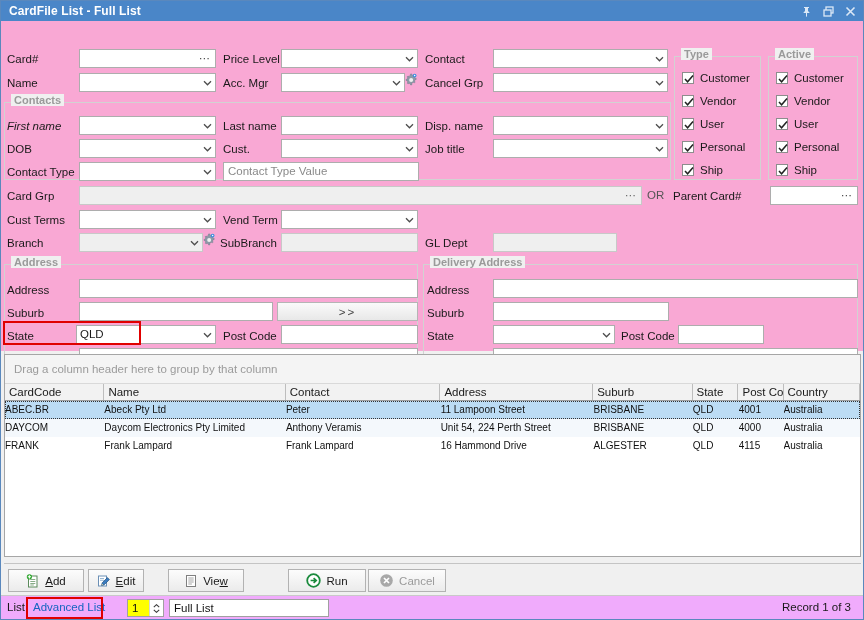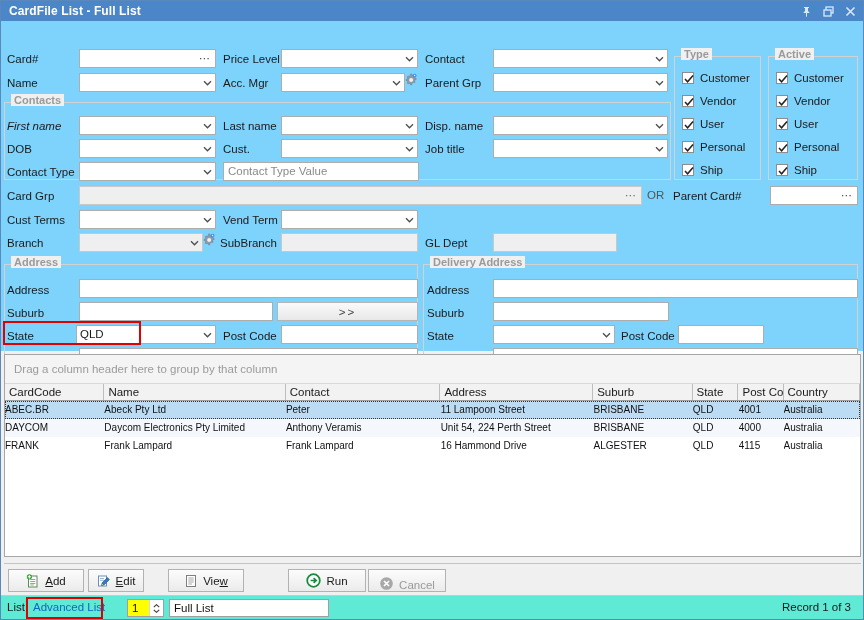--- a/index.html
+++ b/index.html
@@ -17,21 +17,21 @@
   
   .titlebar{height:20px;background:#4a86c8;display:flex;align-items:center;
             padding:0 2px 0 8px;box-sizing:border-box;}
   .titlebar .title{color:#ffffff;font-weight:bold;font-size:12px;letter-spacing:.1px;flex:1;}
   .tb-btns{display:flex;align-items:center;gap:0px;}
   .tb-btn{width:22px;height:18px;display:flex;align-items:center;justify-content:center;
           color:#dbe8f6;cursor:pointer;}
   .tb-btn svg{display:block;}
 
   
-  .form{position:relative;height:330px;background:#7dd3fc;}
+  .form{position:relative;height:330px;background:#f9a8d4;}
 
   .lbl{position:absolute;font-size:11.5px;color:#1a1a1a;line-height:14px;white-space:nowrap;}
 
   
   .ctl{position:absolute;box-sizing:border-box;background:#ffffff;
        border:1px solid #adadad;height:19px;}
   .ctl.disabled{background:#efefef;border-color:#c8c8c8;}
   .ctl .val{position:absolute;left:3px;top:2px;font-size:11.5px;color:#1a1a1a;}
   .ctl .ph{position:absolute;left:4px;top:2px;font-size:11.5px;color:#8a8a8a;}
 
@@ -86,26 +86,26 @@
   .grow.sel{background:#bcdcf4;outline:1px dotted #333;outline-offset:-1px;}
   .grow.alt{background:#f4f8fc;}
 
   
   .btnbar{position:absolute;left:3px;top:562px;width:857px;height:33px;
           border-top:1px solid #c4c4c4;box-sizing:border-box;}
   .tbtn{position:absolute;top:5px;height:23px;box-sizing:border-box;
         background:linear-gradient(#fcfcfc,#ebebeb);border:1px solid #b2b2b2;
         display:flex;align-items:center;justify-content:center;gap:5px;
         font-size:11.5px;color:#1a1a1a;cursor:pointer;}
-  .tbtn.dis{color:#9a9a9a;align-items:flex-end;}
+  .tbtn.dis{color:#9a9a9a;}
   .tbtn svg{display:block;flex:none;}
   .u{text-decoration:underline;}
 
   .statusbar{position:absolute;left:0;bottom:0;width:862px;height:24px;
-             background:#5eead4;border-top:1px solid #c9c9c9;box-sizing:border-box;}
+             background:#f0abfc;border-top:1px solid #c9c9c9;box-sizing:border-box;}
   .tabList{position:absolute;left:6px;top:5px;font-size:11.5px;color:#1a1a1a;}
   .tabAdv{position:absolute;left:28px;top:4px;font-size:11.5px;color:#1565c0;
           padding:1px 4px;cursor:pointer;}
   .spin{position:absolute;left:126px;top:3px;width:37px;height:18px;
         border:1px solid #a0a0a0;background:#fff;box-sizing:border-box;display:flex;}
   .spin .sv{flex:1;background:#ffff00;font-size:11.5px;color:#111;
             display:flex;align-items:center;padding-left:4px;}
   .spin .sb{width:13px;background:#fff;border-left:1px solid #d6d6d6;
             display:flex;flex-direction:column;align-items:center;justify-content:center;gap:1px;}
   .fulllist{position:absolute;left:168px;top:3px;width:160px;height:18px;
@@ -185,21 +185,21 @@
         </span>
     </div>
     <div class="gear" style="left:403px;top:52px;">
       <svg width="15" height="15" viewBox="0 0 15 15">
         <path d="M6.2 2.2l.45-1.3h1.0l.45 1.3 1.05.43 1.2-.6.72.72-.6 1.2.43 1.05 1.3.45v1.0l-1.3.45-.43 1.05.6 1.2-.72.72-1.2-.6-1.05.43L7.65 12h-1.0l-.45-1.3-1.05-.43-1.2.6-.72-.72.6-1.2L3.4 7.9 2.1 7.45v-1.0L3.4 6l.43-1.05-.6-1.2.72-.72 1.2.6z" fill="#8d9aa8" stroke="#6d7a88" stroke-width=".5"></path>
         <circle cx="7.15" cy="6.95" r="2.0" fill="#f0f0f0"></circle>
         <circle cx="10.6" cy="2.6" r="1.9" fill="#3e8ede"></circle>
         <circle cx="10.6" cy="2.6" r=".75" fill="#ffffff"></circle>
       </svg>
     </div>
-    <div class="lbl" style="left:424px;top:55px;">Parent Grp</div>
+    <div class="lbl" style="left:424px;top:55px;">Cancel Grp</div>
     <div class="ctl" style="left:492px;top:52px;width:175px;">
       <span class="val"></span>
       <span class="arrow">
           <svg width="9" height="6" viewBox="0 0 9 6">
             <path d="M1 1.3L4.5 4.8L8 1.3" stroke="#4d4d4d" stroke-width="1.3" fill="none"></path>
           </svg>
         </span>
     </div>
 
     <div class="group" style="left:3px;top:81px;width:667px;height:78px;">

